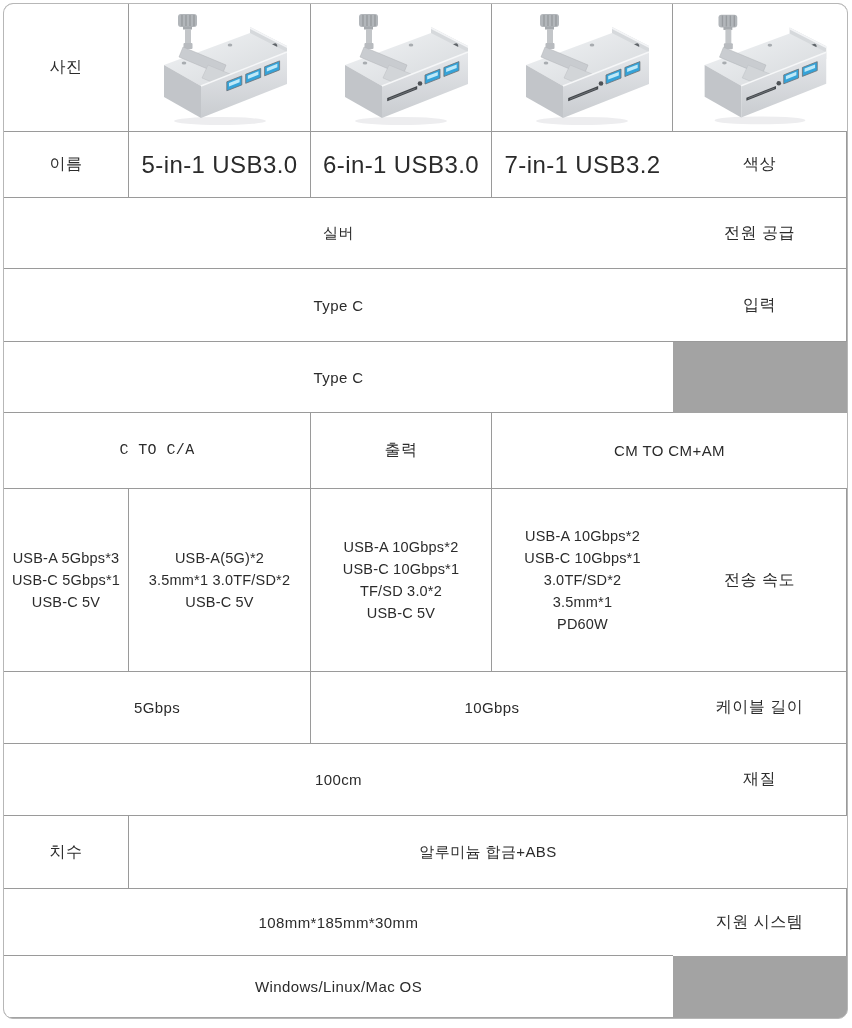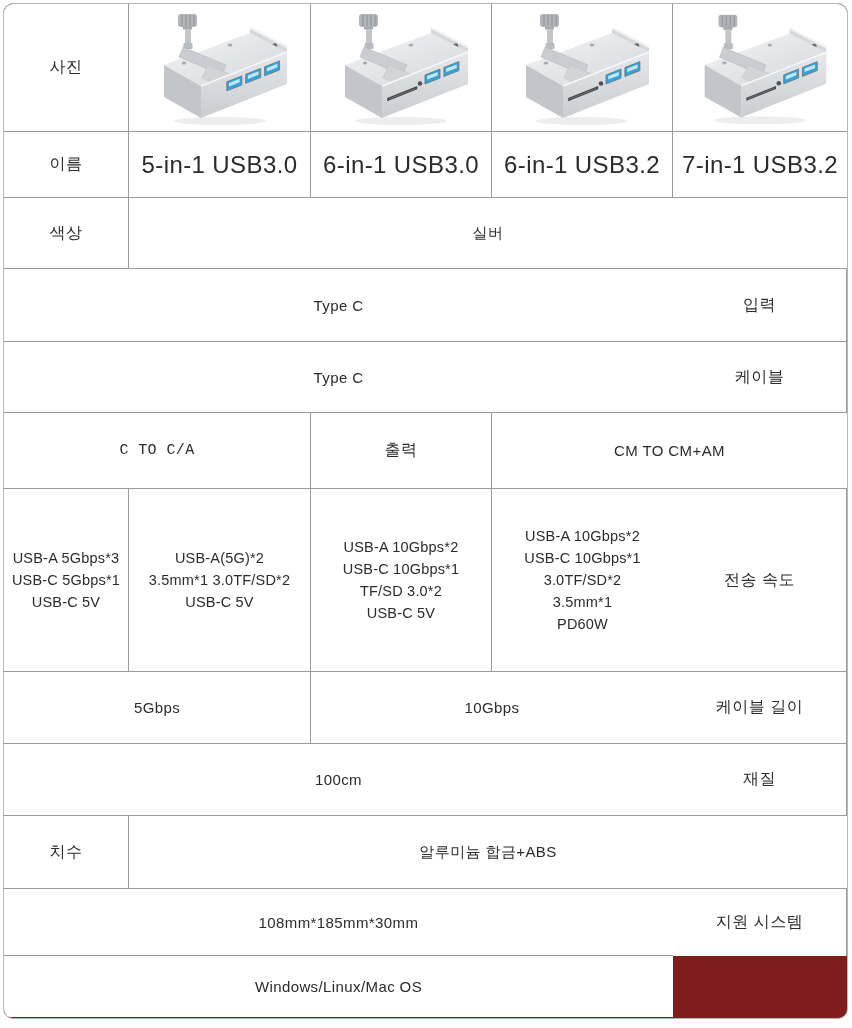--- a/index.html
+++ b/index.html
@@ -14,21 +14,21 @@
     font-family:"Liberation Sans","DejaVu Sans",sans-serif;
     color:var(--ink);
     position:relative;
   }
   .spec-table-frame{
     position:absolute;left:3px;top:3px;
     width:845px;height:1016px;
     border:1px solid var(--outer);
     border-radius:10px;
     overflow:hidden;
-    background:#7f1d1d;
+    background:#a3a3a3;
   }
   .grid{
     display:grid;
     width:843px;height:1014px;
     grid-template-columns:125px 182px 181px 181px 174px;
     grid-template-rows:128px 66px 71px 73px 71px 76px 183px 72px 72px 73px 67px 61px;
   }
   .cell{
     border-right:1px solid var(--line);
     border-bottom:1px solid var(--line);
@@ -190,32 +190,31 @@
           <polygon points="68.2,89 98.2,77.1 98.2,80.3 68.2,92.2" fill="#44484c"></polygon>
           <polygon points="70,89.4 96.4,78.9 96.4,79.9 70,90.4" fill="#6e7277"></polygon>
           <circle cx="101" cy="74.5" r="2.3" fill="#4e5256"></circle>
         </g>
       </svg>
     </div>
 
     <div class="cell label">이름</div>
     <div class="cell pname">5-in-1 USB3.0</div>
     <div class="cell pname">6-in-1 USB3.0</div>
-    <div class="cell pname">6-in-1 USB3.2</div>
     <div class="cell pname last-c">7-in-1 USB3.2</div>
 
     <div class="cell label">색상</div>
     <div class="cell val last-c" style="grid-column: span 4;">실버</div>
 
+    <div class="cell label">전원 공급</div>
     <div class="cell val last-c" style="grid-column: span 4;">Type C</div>
 
     <div class="cell label">입력</div>
     <div class="cell val last-c" style="grid-column: span 4;">Type C</div>
 
-    <div class="cell label">케이블</div>
     <div class="cell val" style="grid-column: span 2; font-family: Liberation Mono, monospace;">C TO C/A</div>
     <div class="cell label">출력</div>
 
     <div class="cell val last-c" style="grid-column: span 2;">CM TO CM+AM</div>
     <div class="cell out">
       <div>USB-A 5Gbps*3</div>
       <div>USB-C 5Gbps*1</div>
       <div>USB-C 5V</div>
     </div>
     <div class="cell out">

